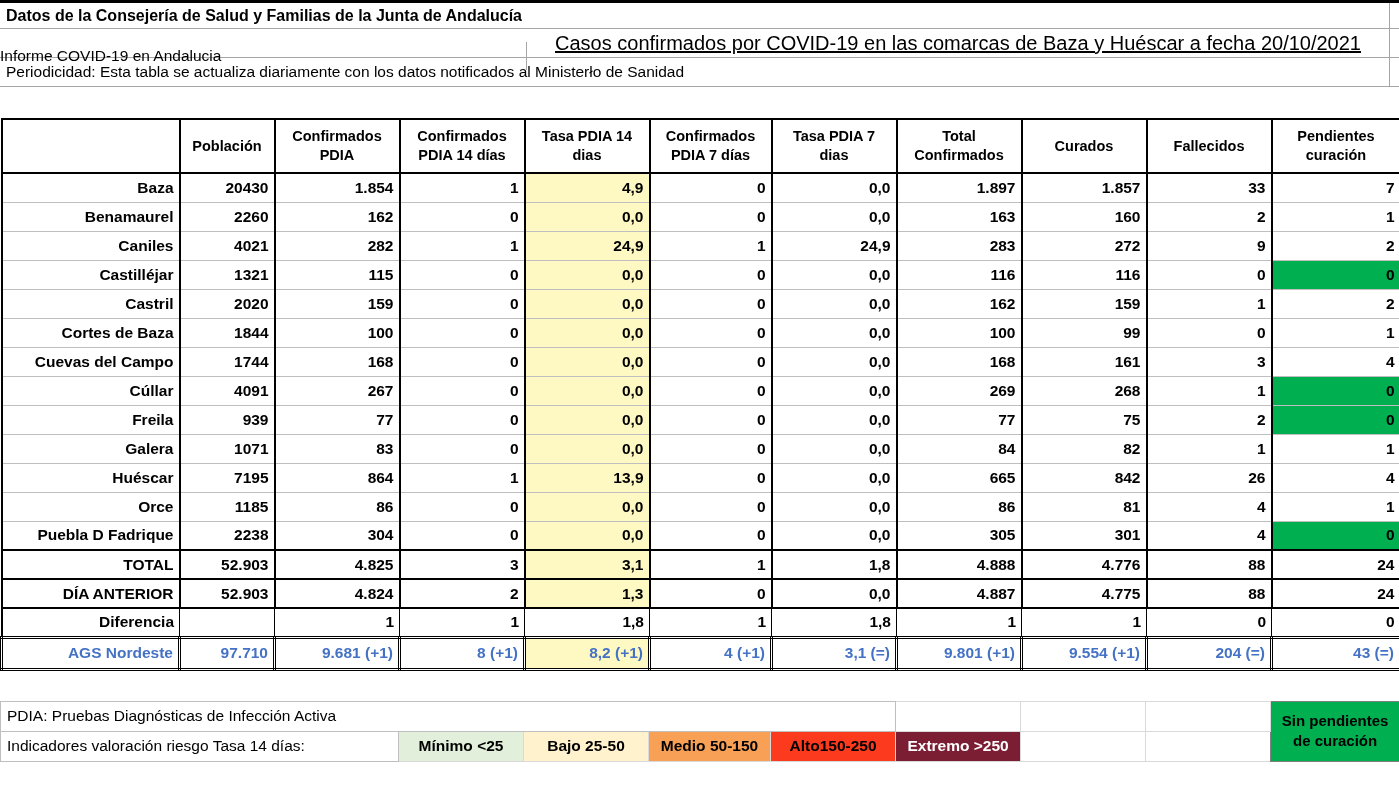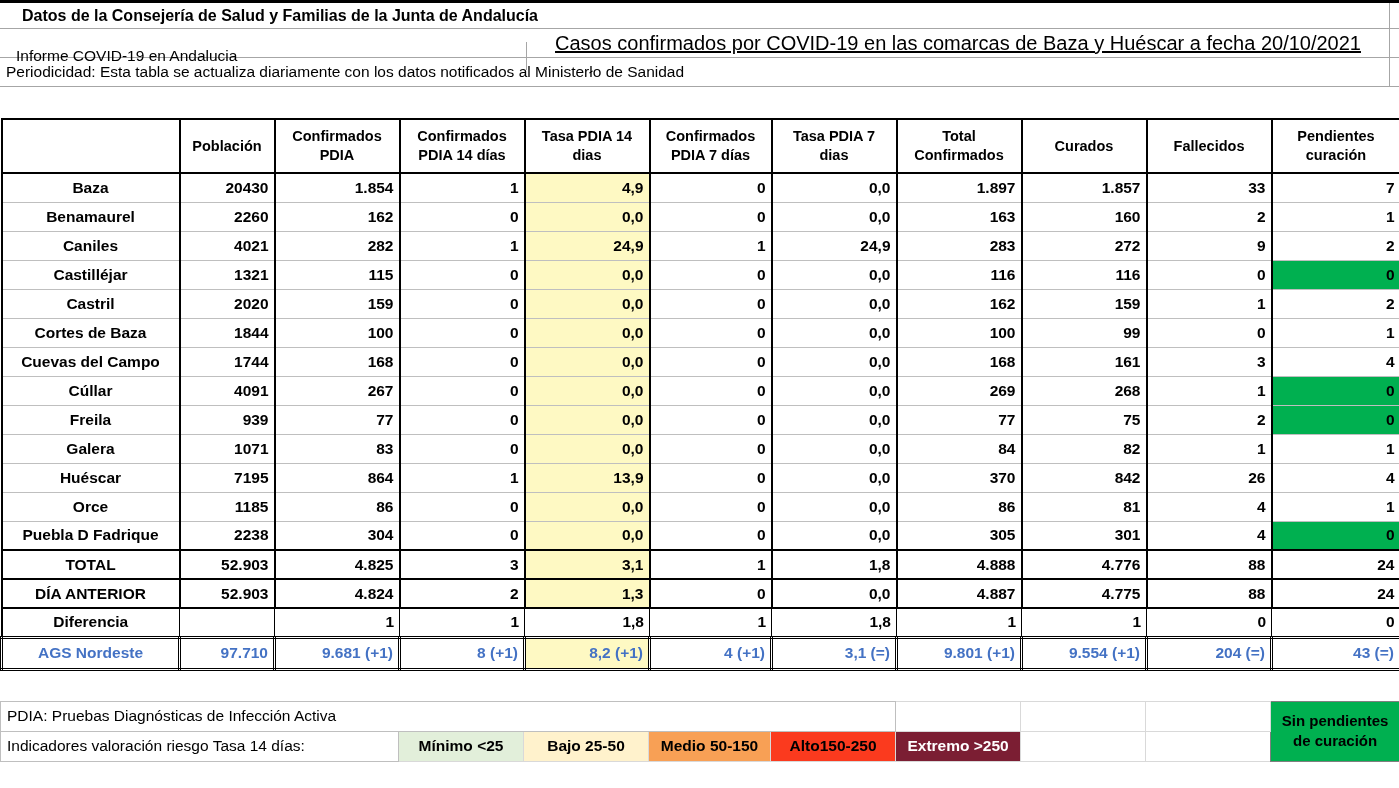--- a/index.html
+++ b/index.html
@@ -11,42 +11,42 @@
     color: #000;
     overflow: hidden;
   }
   
   .toprow { position: relative; display: flex; align-items: center; border-bottom: 1px solid #a6a6a6; }
   .toprow .edge { position: absolute; left: 1389px; top: 0; bottom: 0; width: 1px; background: #a6a6a6; }
   .r1 { height: 29px; border-top: 3px solid #000; }
   .r2, .r3 { height: 29px; }
   .rblank { height: 31px; position: relative; }
   .title-cell {
-    width: 1389px; font-weight: bold; font-size: 16px; padding-left: 22px;
+    width: 1389px; font-weight: bold; font-size: 16px; padding-left: 6px;
     white-space: nowrap; overflow: hidden;
   }
-  .informe-cell { width: 527px; border-right: 1px solid #a6a6a6; font-size: 15.5px; padding-left: 16px; height: 100%; display: flex; align-items: center; margin-top: 25px; }
+  .informe-cell { width: 527px; border-right: 1px solid #a6a6a6; font-size: 15.5px; padding-left: 0; height: 100%; display: flex; align-items: center; margin-top: 25px; }
   .casos-cell { width: 862px; font-size: 20px; display: flex; align-items: center; justify-content: center; height: 100%; text-decoration: underline; }
   .periodicidad-cell { width: 1389px; font-size: 15.5px; padding-left: 6px; }
   
   table { border-collapse: collapse; table-layout: fixed; width: 1399px; }
   table.main { border: 2px solid #000; }
   .main th {
     border: 2px solid #000; background: #fff;
     font-weight: bold; font-size: 14.5px; text-align: center; vertical-align: middle;
     height: 54px; line-height: 1.3; padding: 2px 4px;
   }
   .main td {
     border-left: 2px solid #000; border-right: 2px solid #000;
     border-top: 1px solid #bfbfbf;
     font-weight: bold; font-size: 15.5px; text-align: right;
     height: 29px; padding: 1px 5px 1px 2px;
     white-space: nowrap; overflow: hidden;
   }
-  .main td.name { text-align: center; padding-left: 5px; }
+  .main td.name { text-align: right; padding-left: 5px; }
   .main td.tasa { background: #fef9c3; }
   .main td.green { background: #00B050; }
   .main tr.total td { border: 2px solid #000; }
   .main tr.diff td { border: 1px solid #000; border-top: 2px solid #000; }
   .main tr.ags td { border: 3px double #000; color: #4472C4; height: 32px; }
   
   .spacer { height: 30px; position: relative; }
   .bottom td {
     border: 1px solid #d9d9d9;
     font-size: 15.5px; font-weight: normal;
@@ -240,21 +240,21 @@
         <td>1</td>
       </tr>
       <tr>
         <td class="name">Huéscar</td>
         <td>7195</td>
         <td>864</td>
         <td>1</td>
         <td class="tasa">13,9</td>
         <td>0</td>
         <td>0,0</td>
-        <td>370</td>
+        <td>665</td>
         <td>842</td>
         <td>26</td>
         <td>4</td>
       </tr>
       <tr>
         <td class="name">Orce</td>
         <td>1185</td>
         <td>86</td>
         <td>0</td>
         <td class="tasa">0,0</td>

